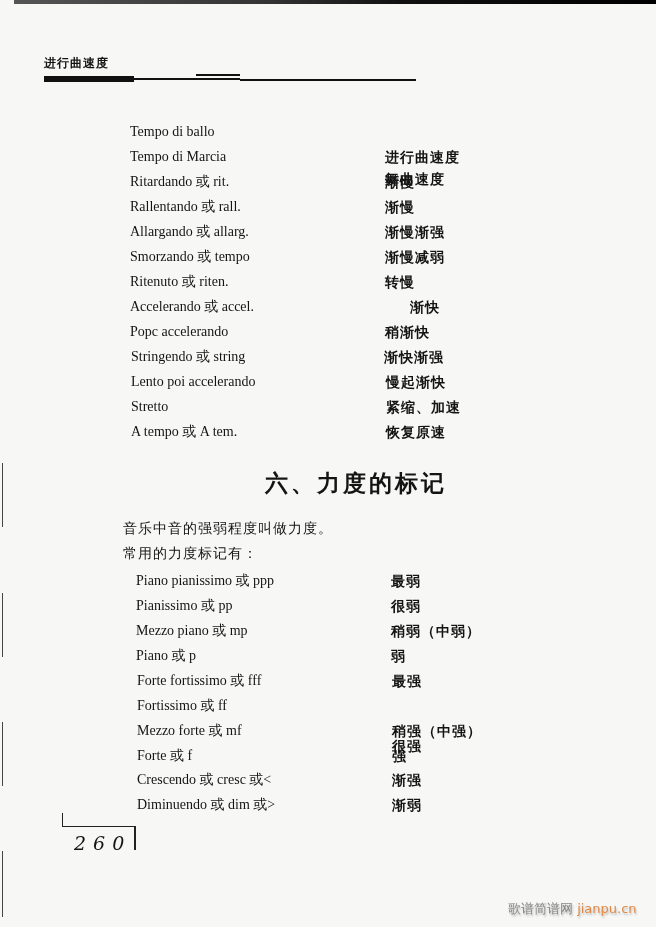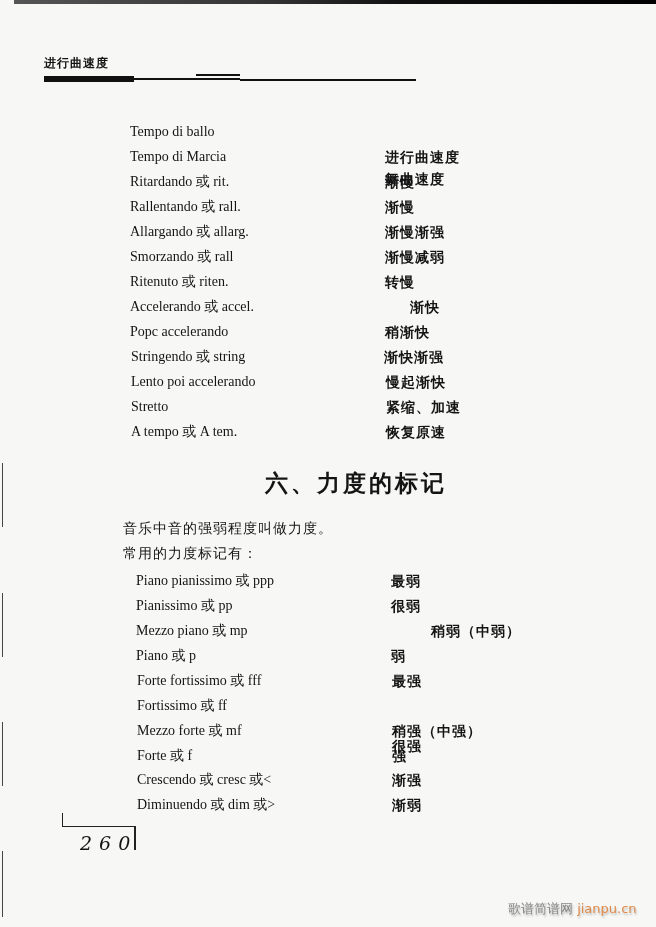--- a/index.html
+++ b/index.html
@@ -55,21 +55,21 @@
     .page-box-top {
       position: absolute; left: 62px; top: 826px; width: 73px; height: 1px; background: #222;
     }
     .page-box-left {
       position: absolute; left: 62px; top: 813px; width: 1px; height: 14px; background: #222;
     }
     .page-box-right {
       position: absolute; left: 134px; top: 826px; width: 2px; height: 24px; background: #222;
     }
     .page-number {
-      position: absolute; left: 80px; top: 832px;
+      position: absolute; left: 74px; top: 832px;
       font-family: "DejaVu Serif", serif; font-style: italic; font-size: 19px;
       letter-spacing: 7px;
     }
     .margin-line {
       position: absolute; left: 2px; width: 1px; background: #444;
     }
     .watermark {
       position: absolute; left: 508px; top: 900px;
       font-family: "DejaVu Sans", sans-serif; font-size: 13px; color: #888;
       text-shadow: 1px 2px 2px #bbb;
@@ -102,21 +102,21 @@
     </div>
   <div class="row" style="left:130px;top:196px;">
       <span class="en">Rallentando 或 rall.</span>
       <span class="zh" style="left:255px;">渐慢</span>
     </div>
   <div class="row" style="left:130px;top:221px;">
       <span class="en">Allargando 或 allarg.</span>
       <span class="zh" style="left:255px;">渐慢渐强</span>
     </div>
   <div class="row" style="left:130px;top:246px;">
-      <span class="en">Smorzando 或 rall</span>
+      <span class="en">Smorzando 或 tempo</span>
       <span class="zh" style="left:255px;">渐慢减弱</span>
     </div>
   <div class="row" style="left:130px;top:271px;">
       <span class="en">Ritenuto 或 riten.</span>
       <span class="zh" style="left:255px;">转慢</span>
     </div>
   <div class="row" style="left:130px;top:296px;">
       <span class="en">Accelerando 或 accel.</span>
       <span class="zh" style="left:255px;margin-left:25px;">渐快</span>
     </div>
@@ -150,21 +150,21 @@
   <div class="row" style="left:136px;top:570px;">
       <span class="en">Piano pianissimo 或 ppp</span>
       <span class="zh" style="left:255px;">最弱</span>
     </div>
   <div class="row" style="left:136px;top:595px;">
       <span class="en">Pianissimo 或 pp</span>
       <span class="zh" style="left:255px;">很弱</span>
     </div>
   <div class="row" style="left:136px;top:620px;">
       <span class="en">Mezzo piano 或 mp</span>
-      <span class="zh" style="left:255px;margin-left:40px;">稍弱（中弱）</span>
+      <span class="zh" style="left:255px;">稍弱（中弱）</span>
     </div>
   <div class="row" style="left:136px;top:645px;">
       <span class="en">Piano 或 p</span>
       <span class="zh" style="left:255px;">弱</span>
     </div>
   <div class="row" style="left:137px;top:670px;">
       <span class="en">Forte fortissimo 或 fff</span>
       <span class="zh" style="left:255px;">最强</span>
     </div>
   <div class="row" style="left:137px;top:695px;">

